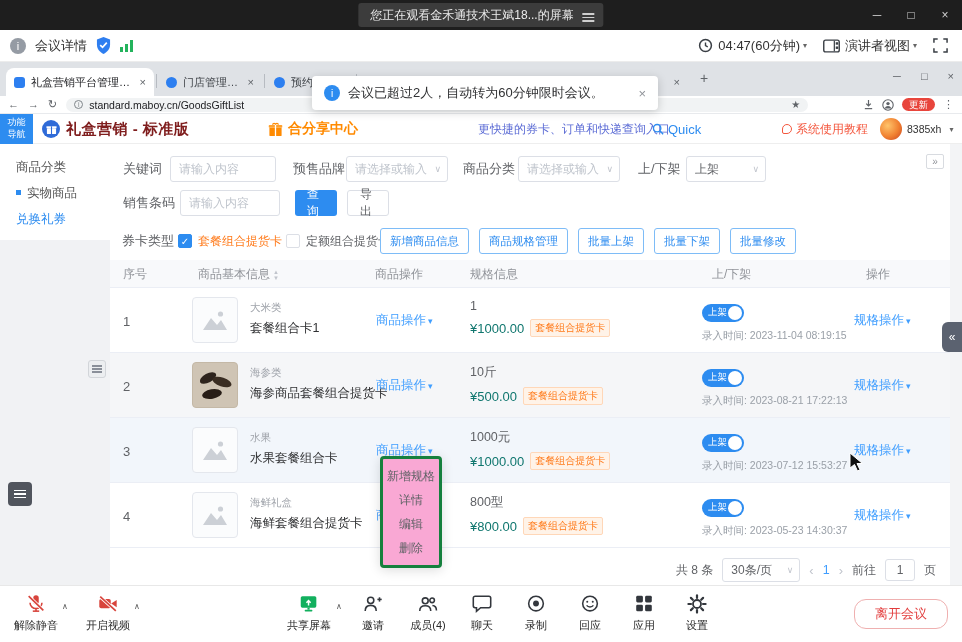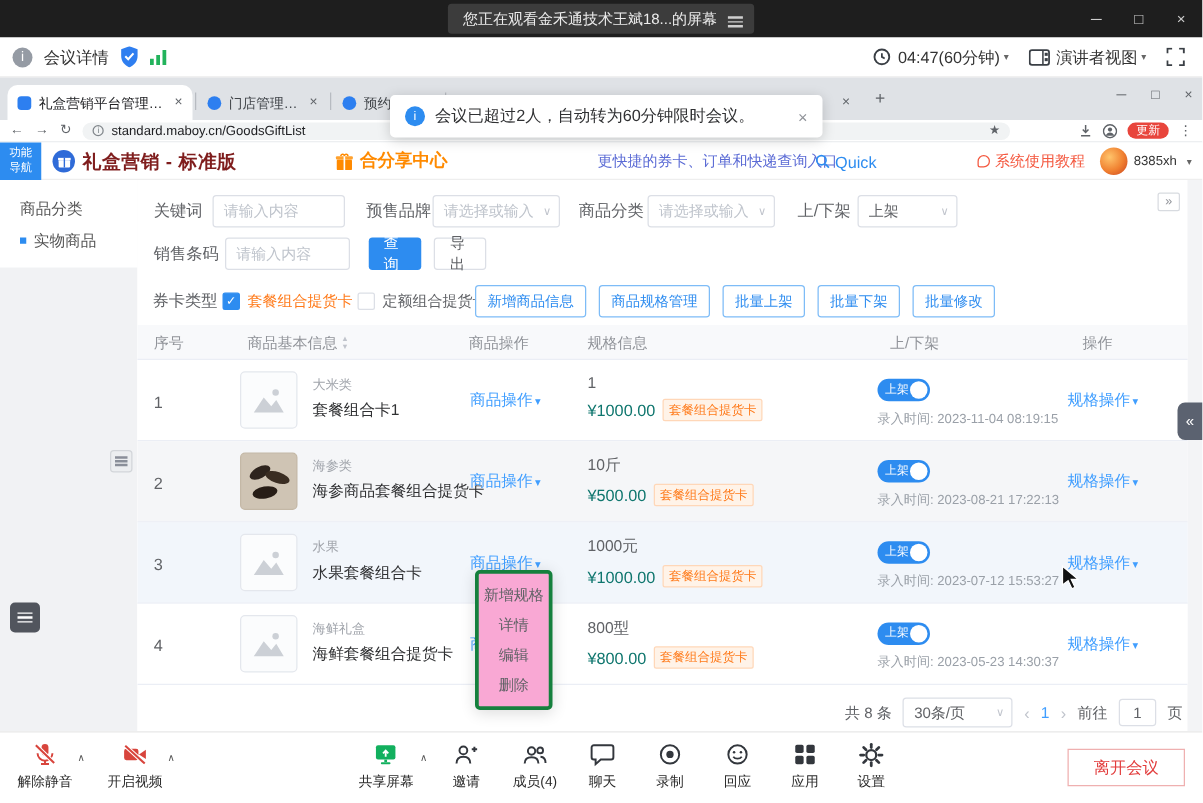--- a/index.html
+++ b/index.html
@@ -155,21 +155,21 @@
   .c-act { position:absolute; left:744px; top:24px; }
 
   
   .op-menu { position:absolute; left:270px; top:312px; width:62px; background:#f9a8d4; border:3px solid #15803d;
     border-radius:4px; box-shadow:0 2px 12px rgba(0,0,0,.14); padding:5px 0; z-index:50; }
   .op-menu-item { height:24px; line-height:24px; text-align:center; font-size:12px; color:#606266; white-space:nowrap; }
 
   
   .pager { position:absolute; left:566px; top:414px; display:flex; align-items:center; gap:9px;
     font-size:12px; color:#606266; }
-  .psize { position:static; width:88px; height:24px; }
+  .psize { position:static; width:78px; height:24px; }
   .pgarrow { color:#c0c4cc; font-size:13px; }
   .pgnum { color:#409eff; font-size:12.5px; }
   .goto-input { width:30px; height:22px; border:1px solid #dcdfe6; border-radius:3px; text-align:center;
     font-size:12px; color:#606266; font-family:inherit; }
 
   
   #collapse-handle { position:absolute; right:0; top:322px; width:20px; height:30px; background:#5b6270;
     border-radius:6px 0 0 6px; color:#fff; font-size:12px; display:flex; align-items:center; justify-content:center; z-index:40; }
   #float-widget { position:absolute; left:8px; top:482px; width:24px; height:24px; background:rgba(45,50,60,.82);
     border-radius:4px; display:flex; align-items:center; justify-content:center; z-index:60; }
@@ -183,21 +183,21 @@
   .toast-text { font-size:13px; color:#303133; white-space:nowrap; }
   .toast-close { margin-left:auto; color:#909399; font-size:13px; }
 
   
   #bottombar { position:absolute; left:0; top:585px; right:0; height:57px; background:#fff; border-top:1px solid #e8e8e8; }
   .ctrl { position:absolute; top:7px; width:56px; display:flex; flex-direction:column; align-items:center; gap:3px; }
   .ctrl svg { width:22px; height:22px; }
   .ctrl-label { font-size:11px; color:#2a2a2a; white-space:nowrap; }
   .ctrl-caret { position:absolute; top:16px; font-size:8px; color:#555; }
   .leave-btn { position:absolute; right:14px; top:13px; height:30px; padding:0 20px; border:1px solid #efb0b0;
-    border-radius:0; background:#fff; color:#e23d3d; font-size:13px; display:flex; align-items:center; }
+    border-radius:12px; background:#fff; color:#e23d3d; font-size:13px; display:flex; align-items:center; }
 
   #cursor { position:absolute; left:849px; top:452px; z-index:200; }
 </style>
 </head>
 <body>
 
 <div id="titlebar">
   <div class="title-pill">
     <span>您正在观看金禾通技术王斌18...的屏幕</span>
     <span class="pill-menu">
@@ -347,20 +347,23 @@
   </div>
 </div>
 
 <div id="sidebar">
   <div class="sb-white">
     <div class="sb-item">
       <span>商品分类</span>
     </div>
     <div class="sb-item">
       <span class="bullet"></span><span>实物商品</span>
+    </div>
+    <div class="sb-item active">
+      <span>兑换礼券</span>
     </div>
   </div>
 </div>
 <div id="sb-mini">
     <span class="hbars">
       <i></i>
       <i></i>
       <i></i>
     </span>
   </div>

